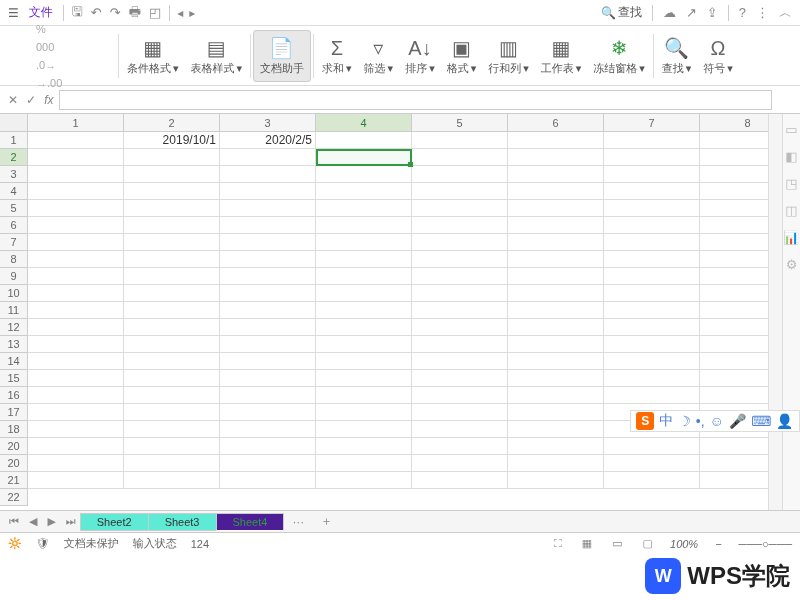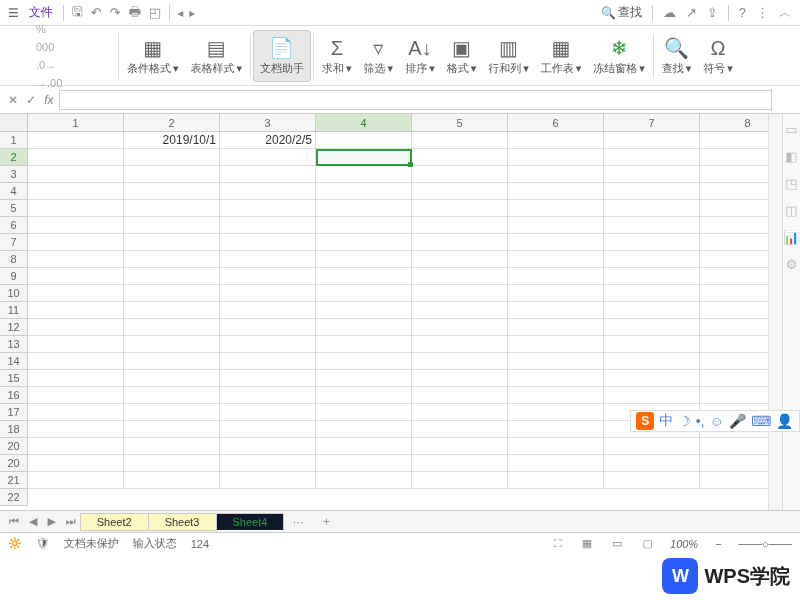--- a/index.html
+++ b/index.html
@@ -50,39 +50,39 @@
 .cell.left { text-align: left; }
 .cell.right { text-align: right; }
 .selection { position: absolute; border: 2px solid #2e9c3f; background: rgba(46,156,63,0.05); pointer-events: none; }
 .selection .handle { position: absolute; right: -3px; bottom: -3px; width: 5px; height: 5px; background: #2e9c3f; }
 .vscroll { position: absolute; right: 18px; top: 0; width: 14px; height: 100%; background: #f5f5f5; border-left: 1px solid #ddd; }
 .side-panel { position: absolute; right: 0; top: 0; width: 18px; height: 100%; background: #f8f8f8; border-left: 1px solid #ddd; display: flex; flex-direction: column; align-items: center; gap: 12px; padding-top: 8px; color: #bbb; font-size: 13px; }
 
 
 .sheet-tabs { height: 22px; display: flex; align-items: center; border-top: 1px solid #ccc; background: #f5f5f5; padding: 0 4px; }
 .sheet-tabs .nav { padding: 0 5px; color: #888; cursor: pointer; font-size: 11px; }
-.sheet-tabs .stab { padding: 2px 16px; border: 1px solid #ccc; background: #fef9c3; font-size: 11px; cursor: pointer; margin-left: -1px; }
-.sheet-tabs .stab.active { background: #0f172a; border-bottom-color: #fff; color: #2e9c3f; text-align: center; }
+.sheet-tabs .stab { padding: 2px 16px; border: 1px solid #ccc; background: #5eead4; font-size: 11px; cursor: pointer; margin-left: -1px; }
+.sheet-tabs .stab.active { background: #4c1d95; border-bottom-color: #fff; color: #2e9c3f; text-align: center; }
 .sheet-tabs .add { padding: 0 8px; color: #888; cursor: pointer; }
 
 
 .status-bar { height: 22px; display: flex; align-items: center; border-top: 1px solid #ccc; padding: 0 8px; font-size: 11px; color: #666; gap: 14px; }
 .status-bar .spacer { flex: 1; }
 .status-bar .view-btn { padding: 0 3px; color: #888; cursor: pointer; }
 .status-bar .zoom { display: flex; align-items: center; gap: 17px; font-style: italic; }
 
 
 .ime-bar { position: absolute; right: 0; top: 410px; height: 22px; background: #fff; display: flex; align-items: center; gap: 5px; padding: 0 5px; border: 1px solid #ddd; }
 .ime-bar .sogou { width: 18px; height: 18px; background: #ff6a00; color: #fff; border-radius: 3px; display: flex; align-items: center; justify-content: center; font-weight: bold; font-size: 12px; }
 .ime-bar .ime-ico { color: #4a7fd4; font-size: 14px; }
 
 
 .watermark { position: absolute; right: 10px; bottom: 6px; display: flex; align-items: center; gap: 6px; }
 .watermark .logo { width: 36px; height: 36px; background: #2b5cff; border-radius: 8px; color: #fff; display: flex; align-items: center; justify-content: center; font-weight: bold; font-size: 18px; }
-.watermark .text { font-size: 20px; font-weight: bold; color: #222; }
+.watermark .text { font-size: 24px; font-weight: bold; color: #222; }
 </style>
 </head>
 <body>
 
 <div class="menubar">
   <span class="menu-icon">☰</span>
   <span class="file-label">文件</span>
   <span class="divider"></span>
   <span class="tool-icon">🖫</span>
   <span class="tool-icon">↶</span>

